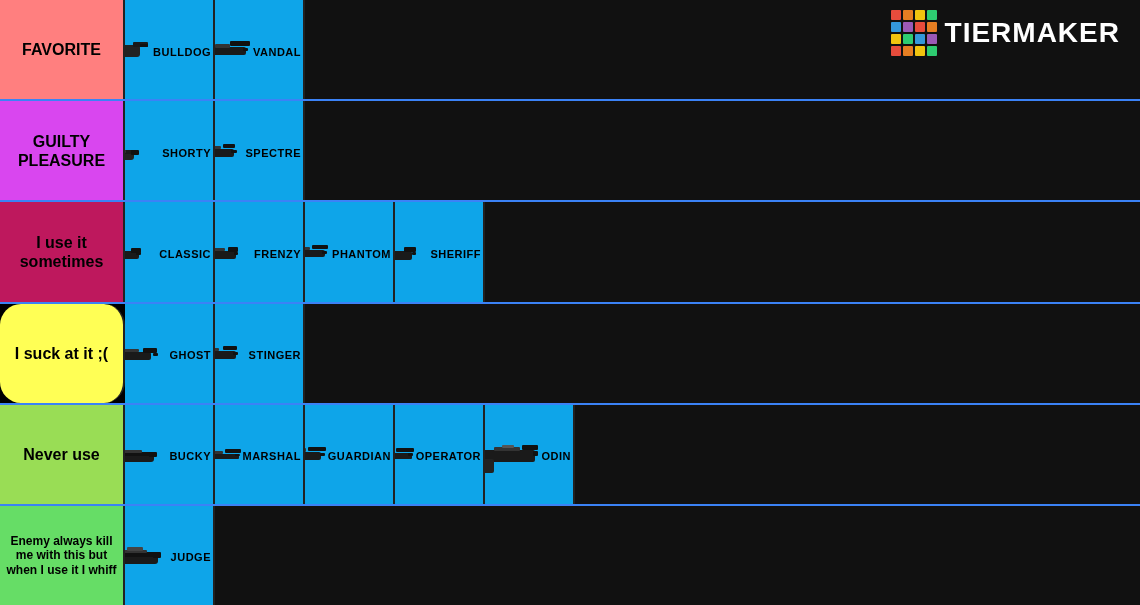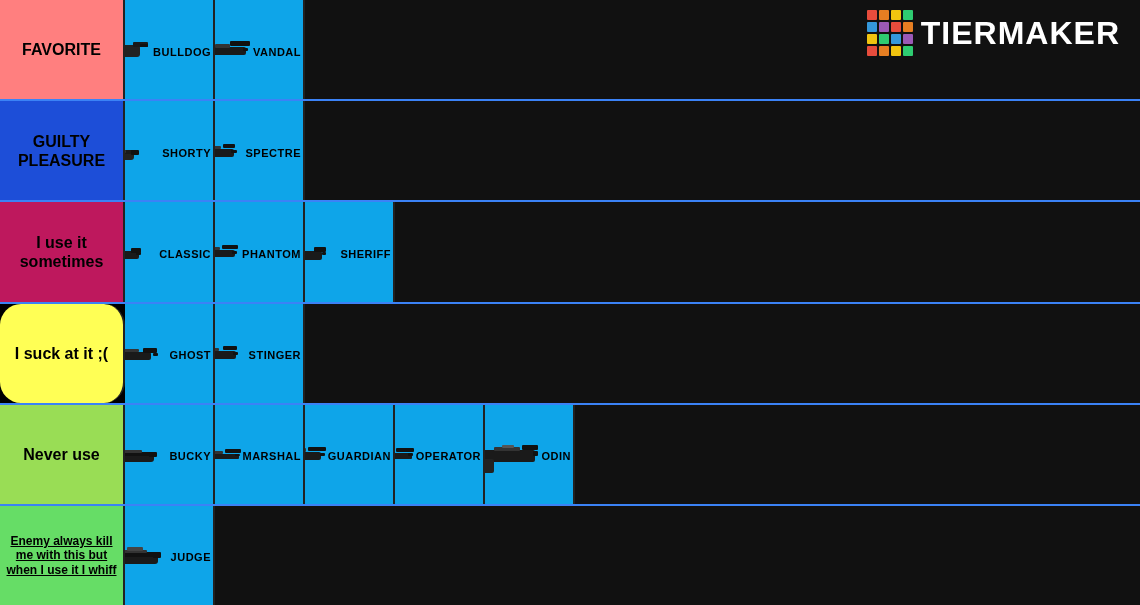--- a/index.html
+++ b/index.html
@@ -85,21 +85,21 @@
       flex: 1;
       background: #000;
     }
 
     
     .row-favorite .tier-label { background: #ff7f7f; }
     .row-guilty .tier-label { background: #ffb347; }
     .row-sometimes .tier-label { background: #ffff99; }
     .row-suck .tier-label { background: #ffff66; border-radius: 21px; }
     .row-never .tier-label { background: #99dd55; }
-    .row-enemy .tier-label { background: #66dd66; text-decoration: underline; }
+    .row-enemy .tier-label { background: #66dd66; }
 
     
     .header-logo {
       position: fixed;
       top: 10px;
       right: 20px;
       display: flex;
       align-items: center;
       gap: 8px;
     }
@@ -111,21 +111,21 @@
       gap: 2px;
     }
 
     .logo-cell {
       width: 10px;
       height: 10px;
       border-radius: 1px;
     }
 
     .logo-text {
-      font-size: 32px;
+      font-size: 28px;
       font-weight: bold;
       color: #fff;
       font-family: Arial, sans-serif;
       letter-spacing: 1px;
       text-transform: uppercase;
       text-align: right;
     }
 
     
     svg { display: block; }
@@ -197,21 +197,21 @@
             <rect x="40" y="17" width="15" height="4" rx="1" fill="#333"></rect>
           </svg>
         </div>
         <div class="weapon-name">VANDAL</div>
       </div>
       <div class="empty-space"></div>
     </div>
   </div>
 
   <div class="tier-row row-guilty">
-    <div class="tier-label" style="background:#1d4ed8">GUILTY PLEASURE</div>
+    <div class="tier-label" style="background:#d946ef">GUILTY PLEASURE</div>
     <div class="tier-items">
 
       <div class="tier-item">
         <div class="weapon-img">
           <svg width="78" height="48" viewBox="0 0 78 48">
             <rect x="8" y="22" width="42" height="10" rx="3" fill="#222"></rect>
             <rect x="8" y="22" width="42" height="4" rx="2" fill="#1a1a1a"></rect>
             <rect x="20" y="29" width="10" height="12" rx="2" fill="#2a2a2a"></rect>
             <rect x="6" y="20" width="6" height="12" rx="3" fill="#333"></rect>
             <rect x="47" y="22" width="8" height="5" rx="1" fill="#111"></rect>
@@ -249,20 +249,33 @@
             <rect x="10" y="22" width="48" height="8" rx="2" fill="#1a1a1a"></rect>
             <rect x="50" y="19" width="10" height="5" rx="1" fill="#111"></rect>
             <rect x="20" y="27" width="12" height="14" rx="2" fill="#222"></rect>
             <rect x="8" y="20" width="10" height="10" rx="2" fill="#2a2a2a"></rect>
             <rect x="55" y="23" width="5" height="3" rx="1" fill="#111"></rect>
           </svg>
         </div>
         <div class="weapon-name">CLASSIC</div>
       </div>
 
+      <div class="tier-item">
+        <div class="weapon-img">
+          <svg width="78" height="48" viewBox="0 0 78 48">
+            <rect x="8" y="22" width="52" height="8" rx="2" fill="#1a1a1a"></rect>
+            <rect x="52" y="18" width="10" height="5" rx="1" fill="#111"></rect>
+            <rect x="20" y="27" width="10" height="14" rx="2" fill="#222"></rect>
+            <rect x="7" y="20" width="10" height="10" rx="2" fill="#2a2a2a"></rect>
+            <rect x="58" y="23" width="4" height="3" rx="1" fill="#111"></rect>
+            <rect x="35" y="19" width="14" height="3" rx="1" fill="#333"></rect>
+          </svg>
+        </div>
+        <div class="weapon-name">FRENZY</div>
+      </div>
 
       <div class="tier-item">
         <div class="weapon-img">
           <svg width="78" height="48" viewBox="0 0 78 48">
             <rect x="3" y="21" width="68" height="7" rx="2" fill="#1a1a1a"></rect>
             <rect x="58" y="16" width="16" height="4" rx="1" fill="#111"></rect>
             <rect x="18" y="25" width="12" height="13" rx="2" fill="#222"></rect>
             <rect x="3" y="19" width="9" height="9" rx="2" fill="#2a2a2a"></rect>
             <rect x="68" y="22" width="5" height="3" rx="1" fill="#111"></rect>
             <rect x="38" y="18" width="18" height="3" rx="1" fill="#333"></rect>

